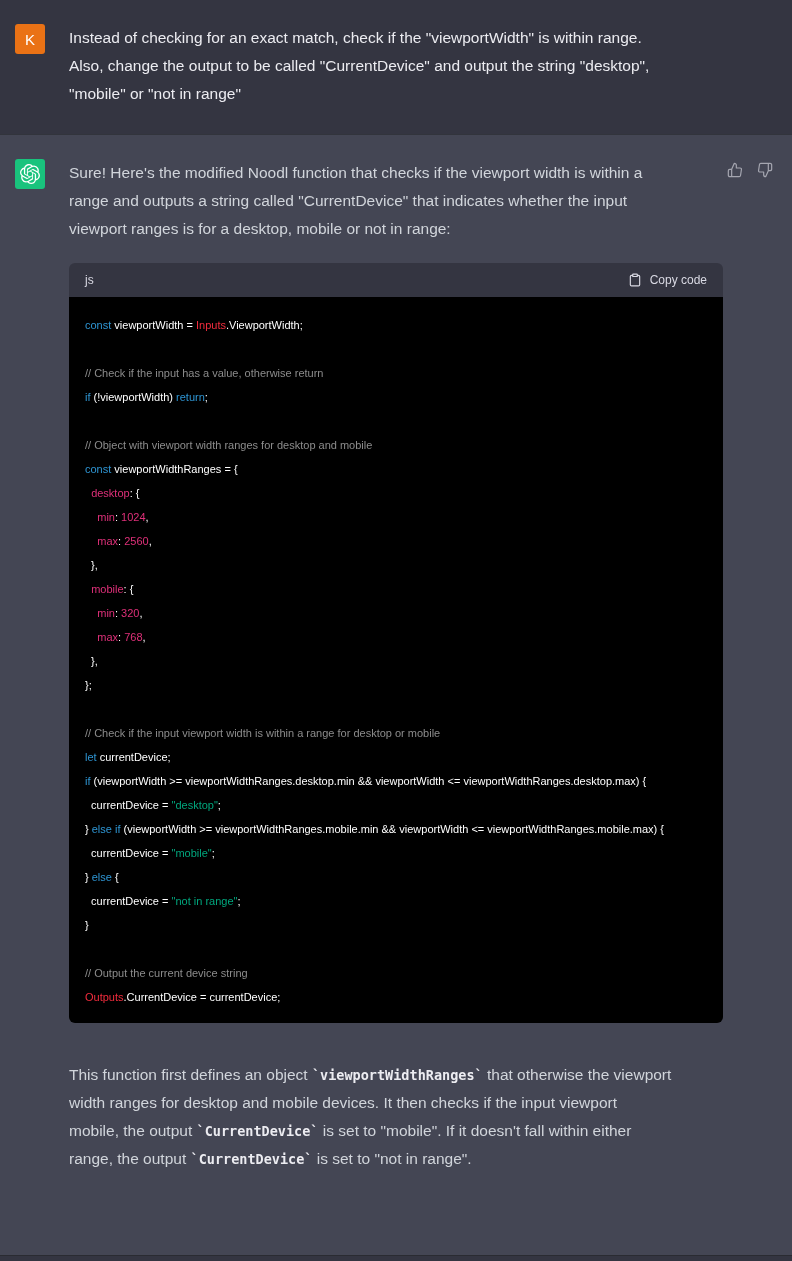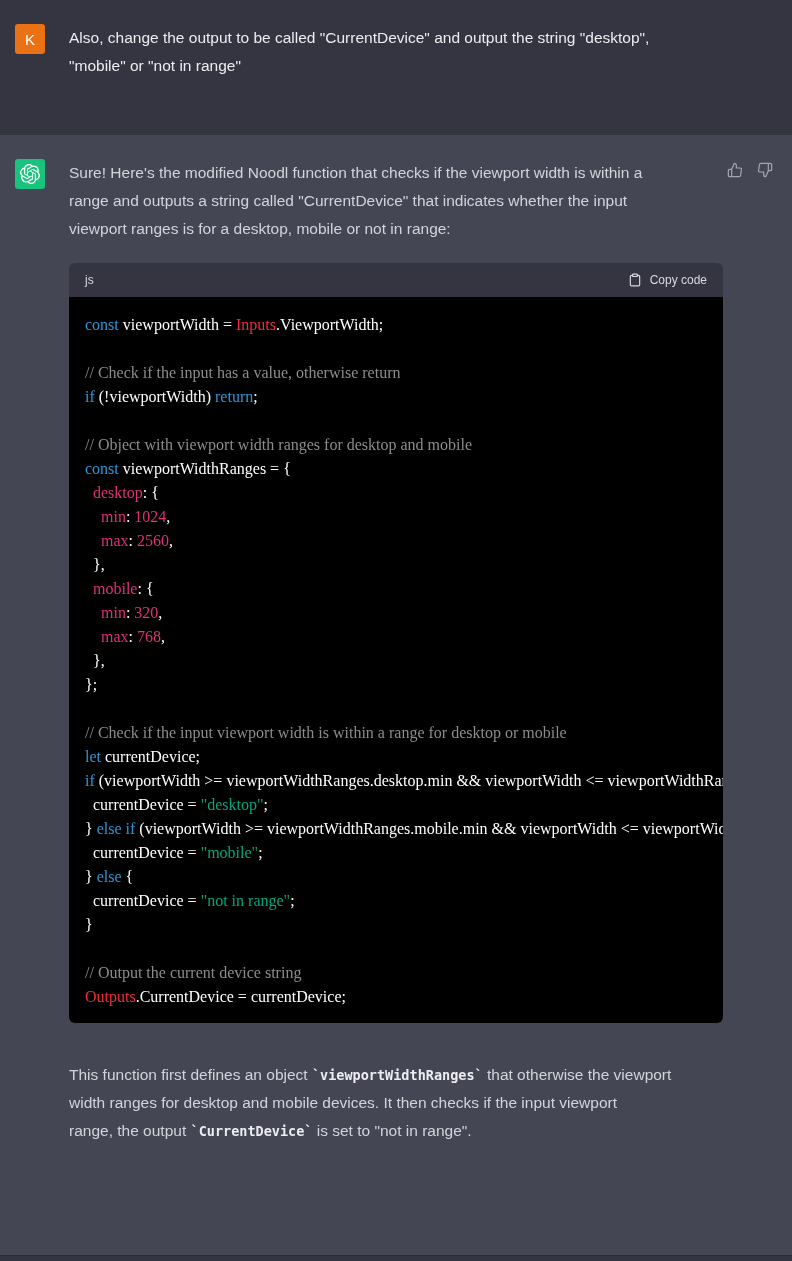--- a/index.html
+++ b/index.html
@@ -36,34 +36,35 @@
   }
   .copy-btn{
     display:flex;align-items:flex-end;gap:8px;background:none;border:none;
     color:#d9d9e3;font-size:12px;font-family:inherit;cursor:pointer;padding:0;
   }
   .code-body{
     background:#000;padding:16px 0 14px 16px;margin:0;overflow:hidden;
   }
   .code-line{
     height:24px;line-height:24px;white-space:pre;overflow:hidden;
-    font-family:Liberation Serif, serif;
-    font-size:16px;color:#fff;
+    font-family:Liberation Sans, sans-serif;
+    font-size:11px;color:#fff;
   }
   .feedback{position:absolute;top:27px;right:19px;display:flex;gap:14px}
   .icon-btn{background:none;border:none;padding:0;cursor:pointer;line-height:0}
   svg{display:block}
 </style>
 </head>
 <body>
 
 <div class="row user-row">
   <div class="msg">
     <div class="avatar user-avatar">K</div>
     <div class="content prose user-prose" id="user-text">
+        <div class="line">Instead of checking for an exact match, check if the "viewportWidth" is within range.</div>
         <div class="line">Also, change the output to be called "CurrentDevice" and output the string "desktop",</div>
         <div class="line">"mobile" or "not in range"</div>
       </div>
   </div>
 </div>
 
 <div class="row asst-row">
   <div class="msg">
     <div class="avatar asst-avatar">
       <span>
@@ -91,20 +92,21 @@
             </span>
             <span>Copy code</span>
           </button>
         </div>
         <pre class="code-body" id="code-body"><div class="code-line"><span style="color: rgb(46, 149, 211);">const</span><span style="color: rgb(255, 255, 255);"> viewportWidth = </span><span style="color: rgb(242, 44, 61);">Inputs</span><span style="color: rgb(255, 255, 255);">.ViewportWidth;</span></div><div class="code-line"></div><div class="code-line"><span style="color: rgb(140, 140, 140);">// Check if the input has a value, otherwise return</span></div><div class="code-line"><span style="color: rgb(46, 149, 211);">if</span><span style="color: rgb(255, 255, 255);"> (!viewportWidth) </span><span style="color: rgb(46, 149, 211);">return</span><span style="color: rgb(255, 255, 255);">;</span></div><div class="code-line"></div><div class="code-line"><span style="color: rgb(140, 140, 140);">// Object with viewport width ranges for desktop and mobile</span></div><div class="code-line"><span style="color: rgb(46, 149, 211);">const</span><span style="color: rgb(255, 255, 255);"> viewportWidthRanges = {</span></div><div class="code-line"><span style="color: rgb(255, 255, 255);">  </span><span style="color: rgb(223, 48, 121);">desktop</span><span style="color: rgb(255, 255, 255);">: {</span></div><div class="code-line"><span style="color: rgb(255, 255, 255);">    </span><span style="color: rgb(223, 48, 121);">min</span><span style="color: rgb(255, 255, 255);">: </span><span style="color: rgb(223, 48, 121);">1024</span><span style="color: rgb(255, 255, 255);">,</span></div><div class="code-line"><span style="color: rgb(255, 255, 255);">    </span><span style="color: rgb(223, 48, 121);">max</span><span style="color: rgb(255, 255, 255);">: </span><span style="color: rgb(223, 48, 121);">2560</span><span style="color: rgb(255, 255, 255);">,</span></div><div class="code-line"><span style="color: rgb(255, 255, 255);">  },</span></div><div class="code-line"><span style="color: rgb(255, 255, 255);">  </span><span style="color: rgb(223, 48, 121);">mobile</span><span style="color: rgb(255, 255, 255);">: {</span></div><div class="code-line"><span style="color: rgb(255, 255, 255);">    </span><span style="color: rgb(223, 48, 121);">min</span><span style="color: rgb(255, 255, 255);">: </span><span style="color: rgb(223, 48, 121);">320</span><span style="color: rgb(255, 255, 255);">,</span></div><div class="code-line"><span style="color: rgb(255, 255, 255);">    </span><span style="color: rgb(223, 48, 121);">max</span><span style="color: rgb(255, 255, 255);">: </span><span style="color: rgb(223, 48, 121);">768</span><span style="color: rgb(255, 255, 255);">,</span></div><div class="code-line"><span style="color: rgb(255, 255, 255);">  },</span></div><div class="code-line"><span style="color: rgb(255, 255, 255);">};</span></div><div class="code-line"></div><div class="code-line"><span style="color: rgb(140, 140, 140);">// Check if the input viewport width is within a range for desktop or mobile</span></div><div class="code-line"><span style="color: rgb(46, 149, 211);">let</span><span style="color: rgb(255, 255, 255);"> currentDevice;</span></div><div class="code-line"><span style="color: rgb(46, 149, 211);">if</span><span style="color: rgb(255, 255, 255);"> (viewportWidth &gt;= viewportWidthRanges.desktop.min &amp;&amp; viewportWidth &lt;= viewportWidthRanges.desktop.max) {</span></div><div class="code-line"><span style="color: rgb(255, 255, 255);">  currentDevice = </span><span style="color: rgb(0, 166, 125);">"desktop"</span><span style="color: rgb(255, 255, 255);">;</span></div><div class="code-line"><span style="color: rgb(255, 255, 255);">} </span><span style="color: rgb(46, 149, 211);">else</span><span style="color: rgb(255, 255, 255);"> </span><span style="color: rgb(46, 149, 211);">if</span><span style="color: rgb(255, 255, 255);"> (viewportWidth &gt;= viewportWidthRanges.mobile.min &amp;&amp; viewportWidth &lt;= viewportWidthRanges.mobile.max) {</span></div><div class="code-line"><span style="color: rgb(255, 255, 255);">  currentDevice = </span><span style="color: rgb(0, 166, 125);">"mobile"</span><span style="color: rgb(255, 255, 255);">;</span></div><div class="code-line"><span style="color: rgb(255, 255, 255);">} </span><span style="color: rgb(46, 149, 211);">else</span><span style="color: rgb(255, 255, 255);"> {</span></div><div class="code-line"><span style="color: rgb(255, 255, 255);">  currentDevice = </span><span style="color: rgb(0, 166, 125);">"not in range"</span><span style="color: rgb(255, 255, 255);">;</span></div><div class="code-line"><span style="color: rgb(255, 255, 255);">}</span></div><div class="code-line"></div><div class="code-line"><span style="color: rgb(140, 140, 140);">// Output the current device string</span></div><div class="code-line"><span style="color: rgb(242, 44, 61);">Outputs</span><span style="color: rgb(255, 255, 255);">.CurrentDevice = currentDevice;</span></div></pre>
       </div>
 
       <div class="prose asst-prose" id="asst-explanation" style="margin-top:38px">
           <div class="line"><span>This function first defines an object </span><span class="inline-code">`viewportWidthRanges`</span><span> that otherwise the viewport</span></div>
           <div class="line"><span>width ranges for desktop and mobile devices. It then checks if the input viewport</span></div>
+          <div class="line"><span>mobile, the output </span><span class="inline-code">`CurrentDevice`</span><span> is set to "mobile". If it doesn't fall within either</span></div>
           <div class="line"><span>range, the output </span><span class="inline-code">`CurrentDevice`</span><span> is set to "not in range".</span></div>
         </div>
     </div>
   </div>
   <div class="feedback">
     <button class="icon-btn">
       <span>
         <svg width="16" height="16" viewBox="0 0 24 24" fill="none" stroke="#a5a6b0" stroke-width="1.8" stroke-linecap="round" stroke-linejoin="round">
           <path d="M14 9V5a3 3 0 0 0-3-3l-4 9v11h11.28a2 2 0 0 0 2-1.7l1.38-9a2 2 0 0 0-2-2.3zM7 22H4a2 2 0 0 1-2-2v-7a2 2 0 0 1 2-2h3"></path>
         </svg>

